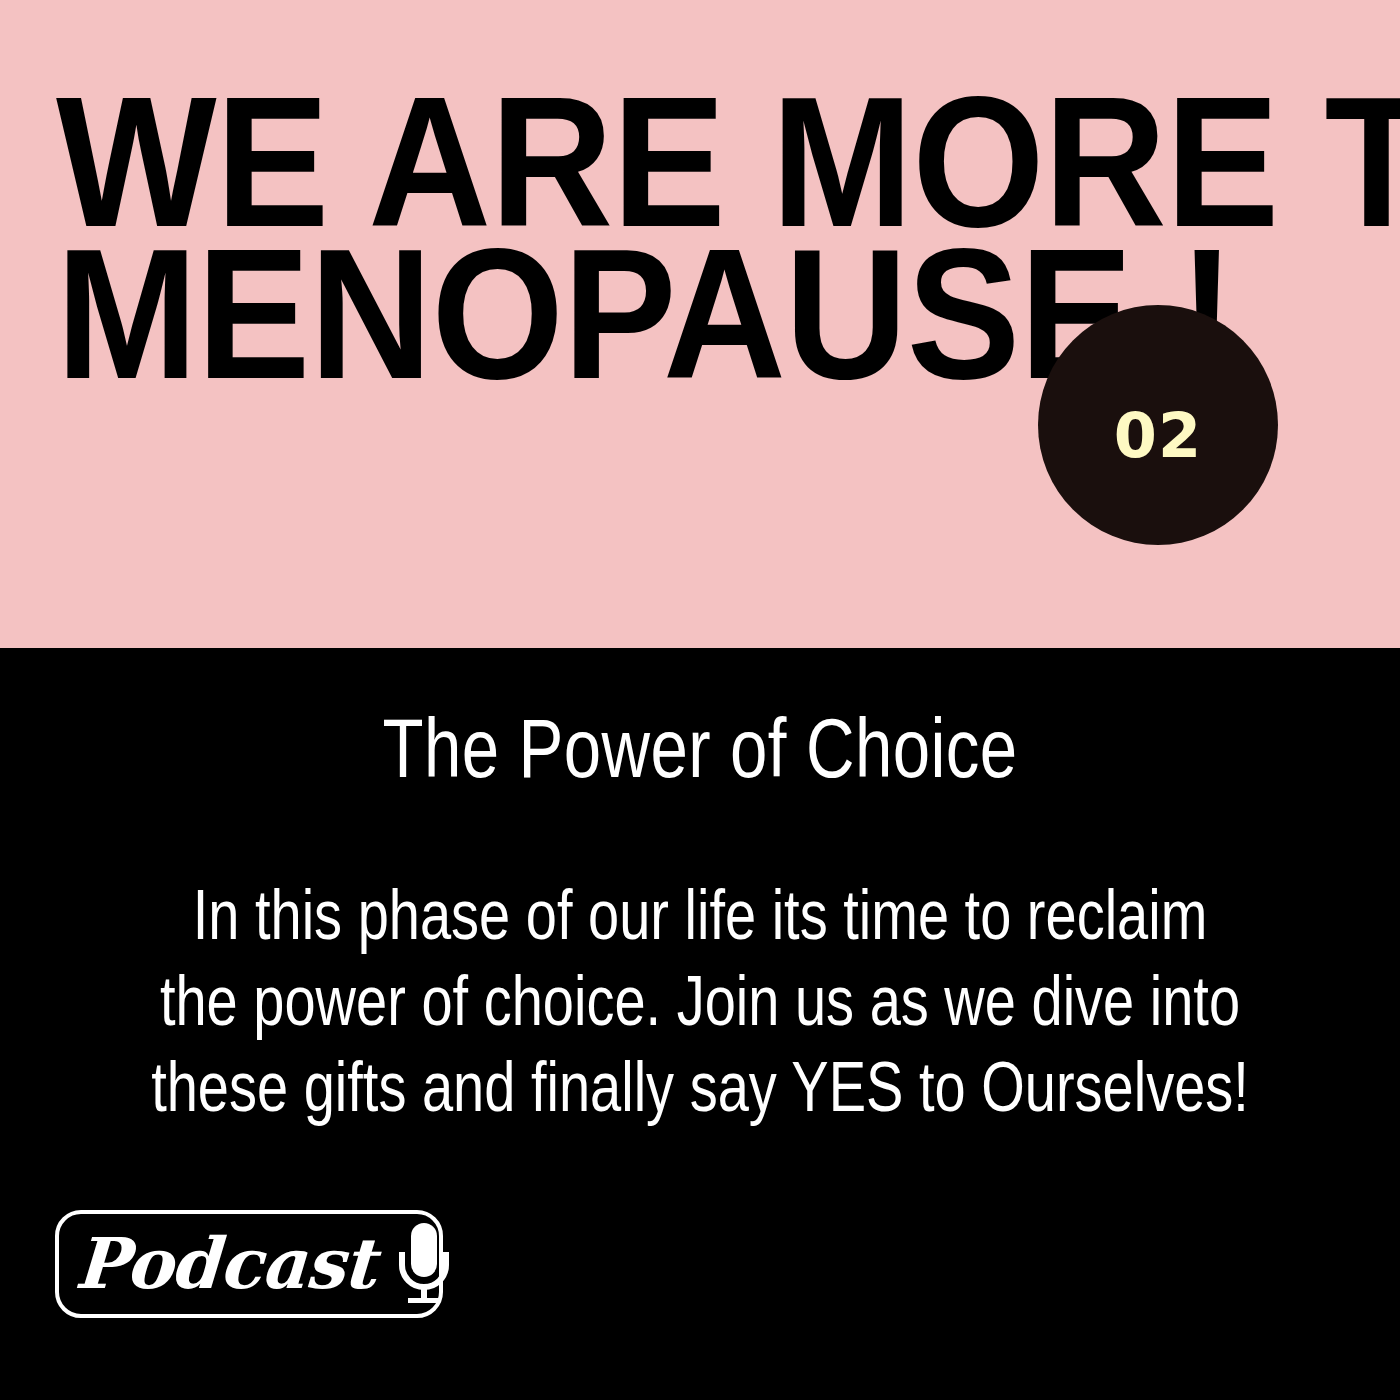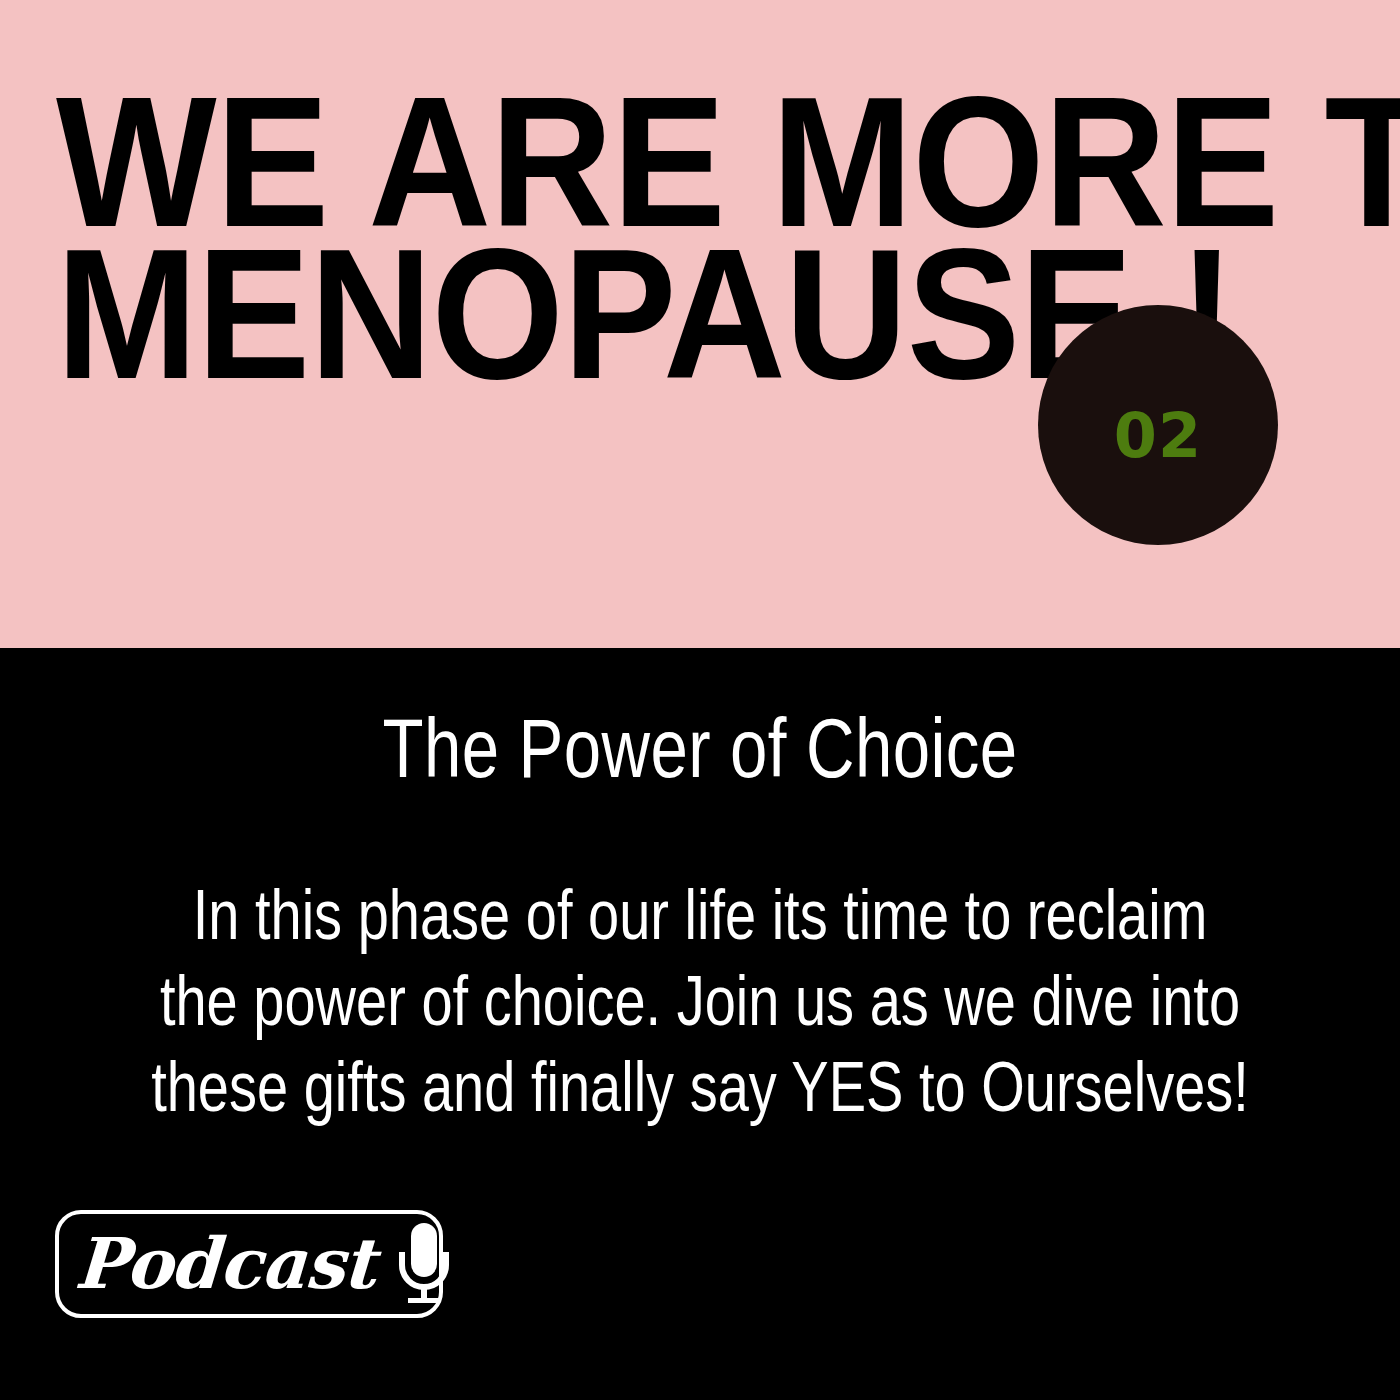--- a/index.html
+++ b/index.html
@@ -172,21 +172,21 @@
 <div id="canvas" style="background: rgb(0, 0, 0);">
 
   <div id="hero-band" style="background: rgb(244, 194, 194);">
 
     <div id="headline" style="color: rgb(0, 0, 0);">
       <span class="headline-line" id="headline-line-1">WE ARE MORE THAN</span>
       <span class="headline-line" id="headline-line-2">MENOPAUSE !</span>
     </div>
 
     <div id="episode-badge" style="background: rgb(26, 15, 13);">
-      <div id="episode-number" style="color: #4d7c0f;">02</div>
+      <div id="episode-number" style="color: #fef9c3;">02</div>
     </div>
 
   </div>
 
   <div id="body-panel" style="background: rgb(0, 0, 0);">
 
     <div id="episode-title" style="color: rgb(255, 255, 255);">The Power of Choice</div>
 
     <div id="episode-description" style="color: rgb(255, 255, 255);">
       <span class="desc-line">In this phase of our life its time to reclaim</span>

